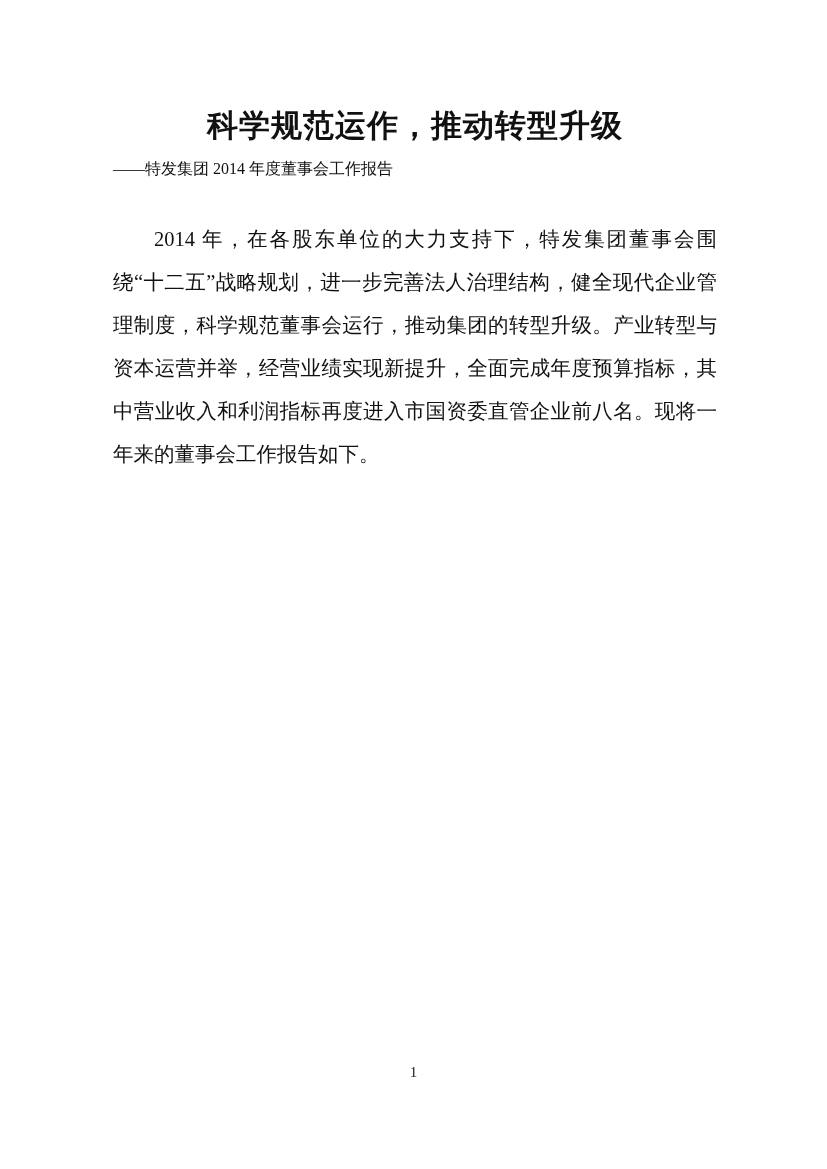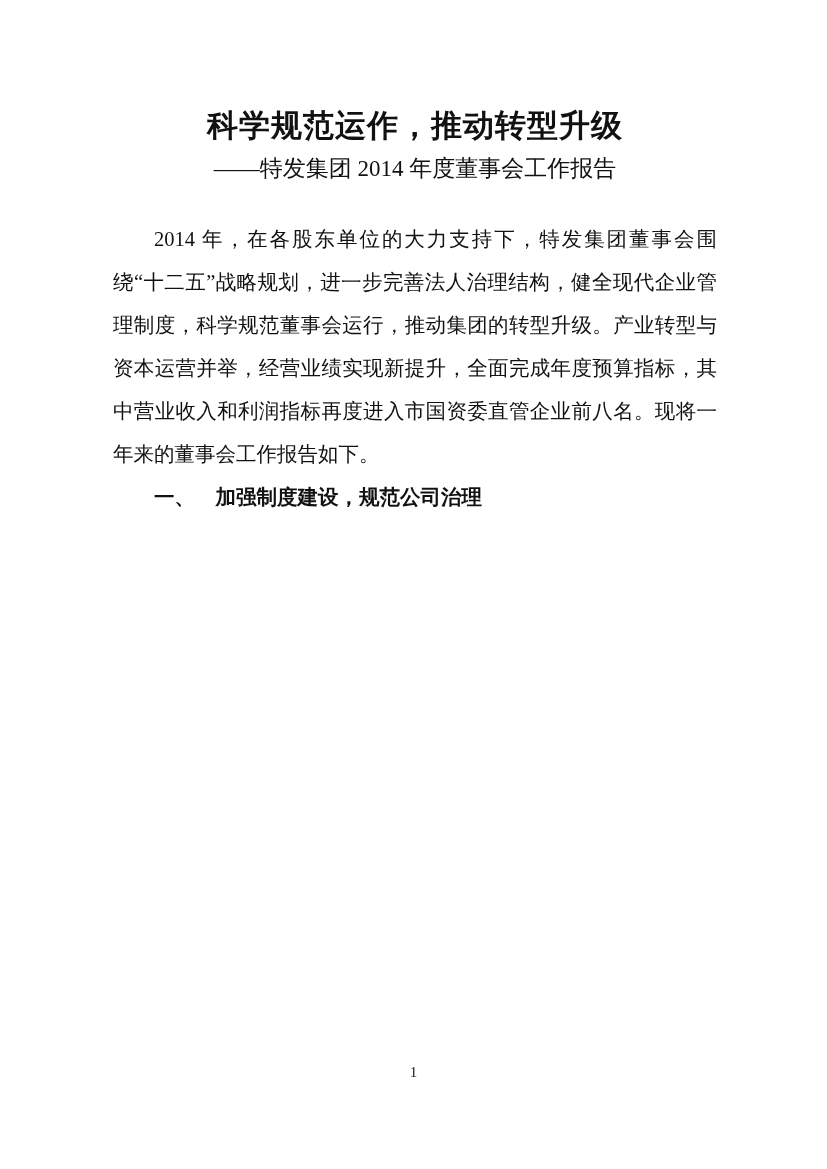--- a/index.html
+++ b/index.html
@@ -27,22 +27,22 @@
     margin: 0;
     text-align: center;
     font-size: 31px;
     font-weight: bold;
     line-height: 44px;
     letter-spacing: 1px;
     white-space: nowrap;
   }
   .doc-subtitle {
     margin: 8px 0 0 0;
-    text-align: center;
-    font-size: 23px;
+    text-align: left;
+    font-size: 16px;
     line-height: 26px;
   }
   .body-para, .section-heading {
     margin: 0;
     font-size: 20.5px;
     line-height: 43px;
     text-align: justify;
     text-justify: inter-ideograph;
     text-indent: 41px;
   }
@@ -65,16 +65,15 @@
   }
 </style>
 </head>
 <body>
 
 <div class="page">
   <div class="content">
     <h1 class="doc-title">科学规范运作，推动转型升级</h1>
     <div class="doc-subtitle">——特发集团 2014 年度董事会工作报告</div>
     <p class="body-para first-para">2014 年，在各股东单位的大力支持下，特发集团董事会围绕“十二五”战略规划，进一步完善法人治理结构，健全现代企业管理制度，科学规范董事会运行，推动集团的转型升级。产业转型与资本运营并举，经营业绩实现新提升，全面完成年度预算指标，其中营业收入和利润指标再度进入市国资委直管企业前八名。现将一年来的董事会工作报告如下。</p>
-    <h2 class="section-heading">一、　加强制度建设，规范公司治理</h2>
   </div>
   <div class="page-number">1</div>
 </div>
 
 </body></html>

